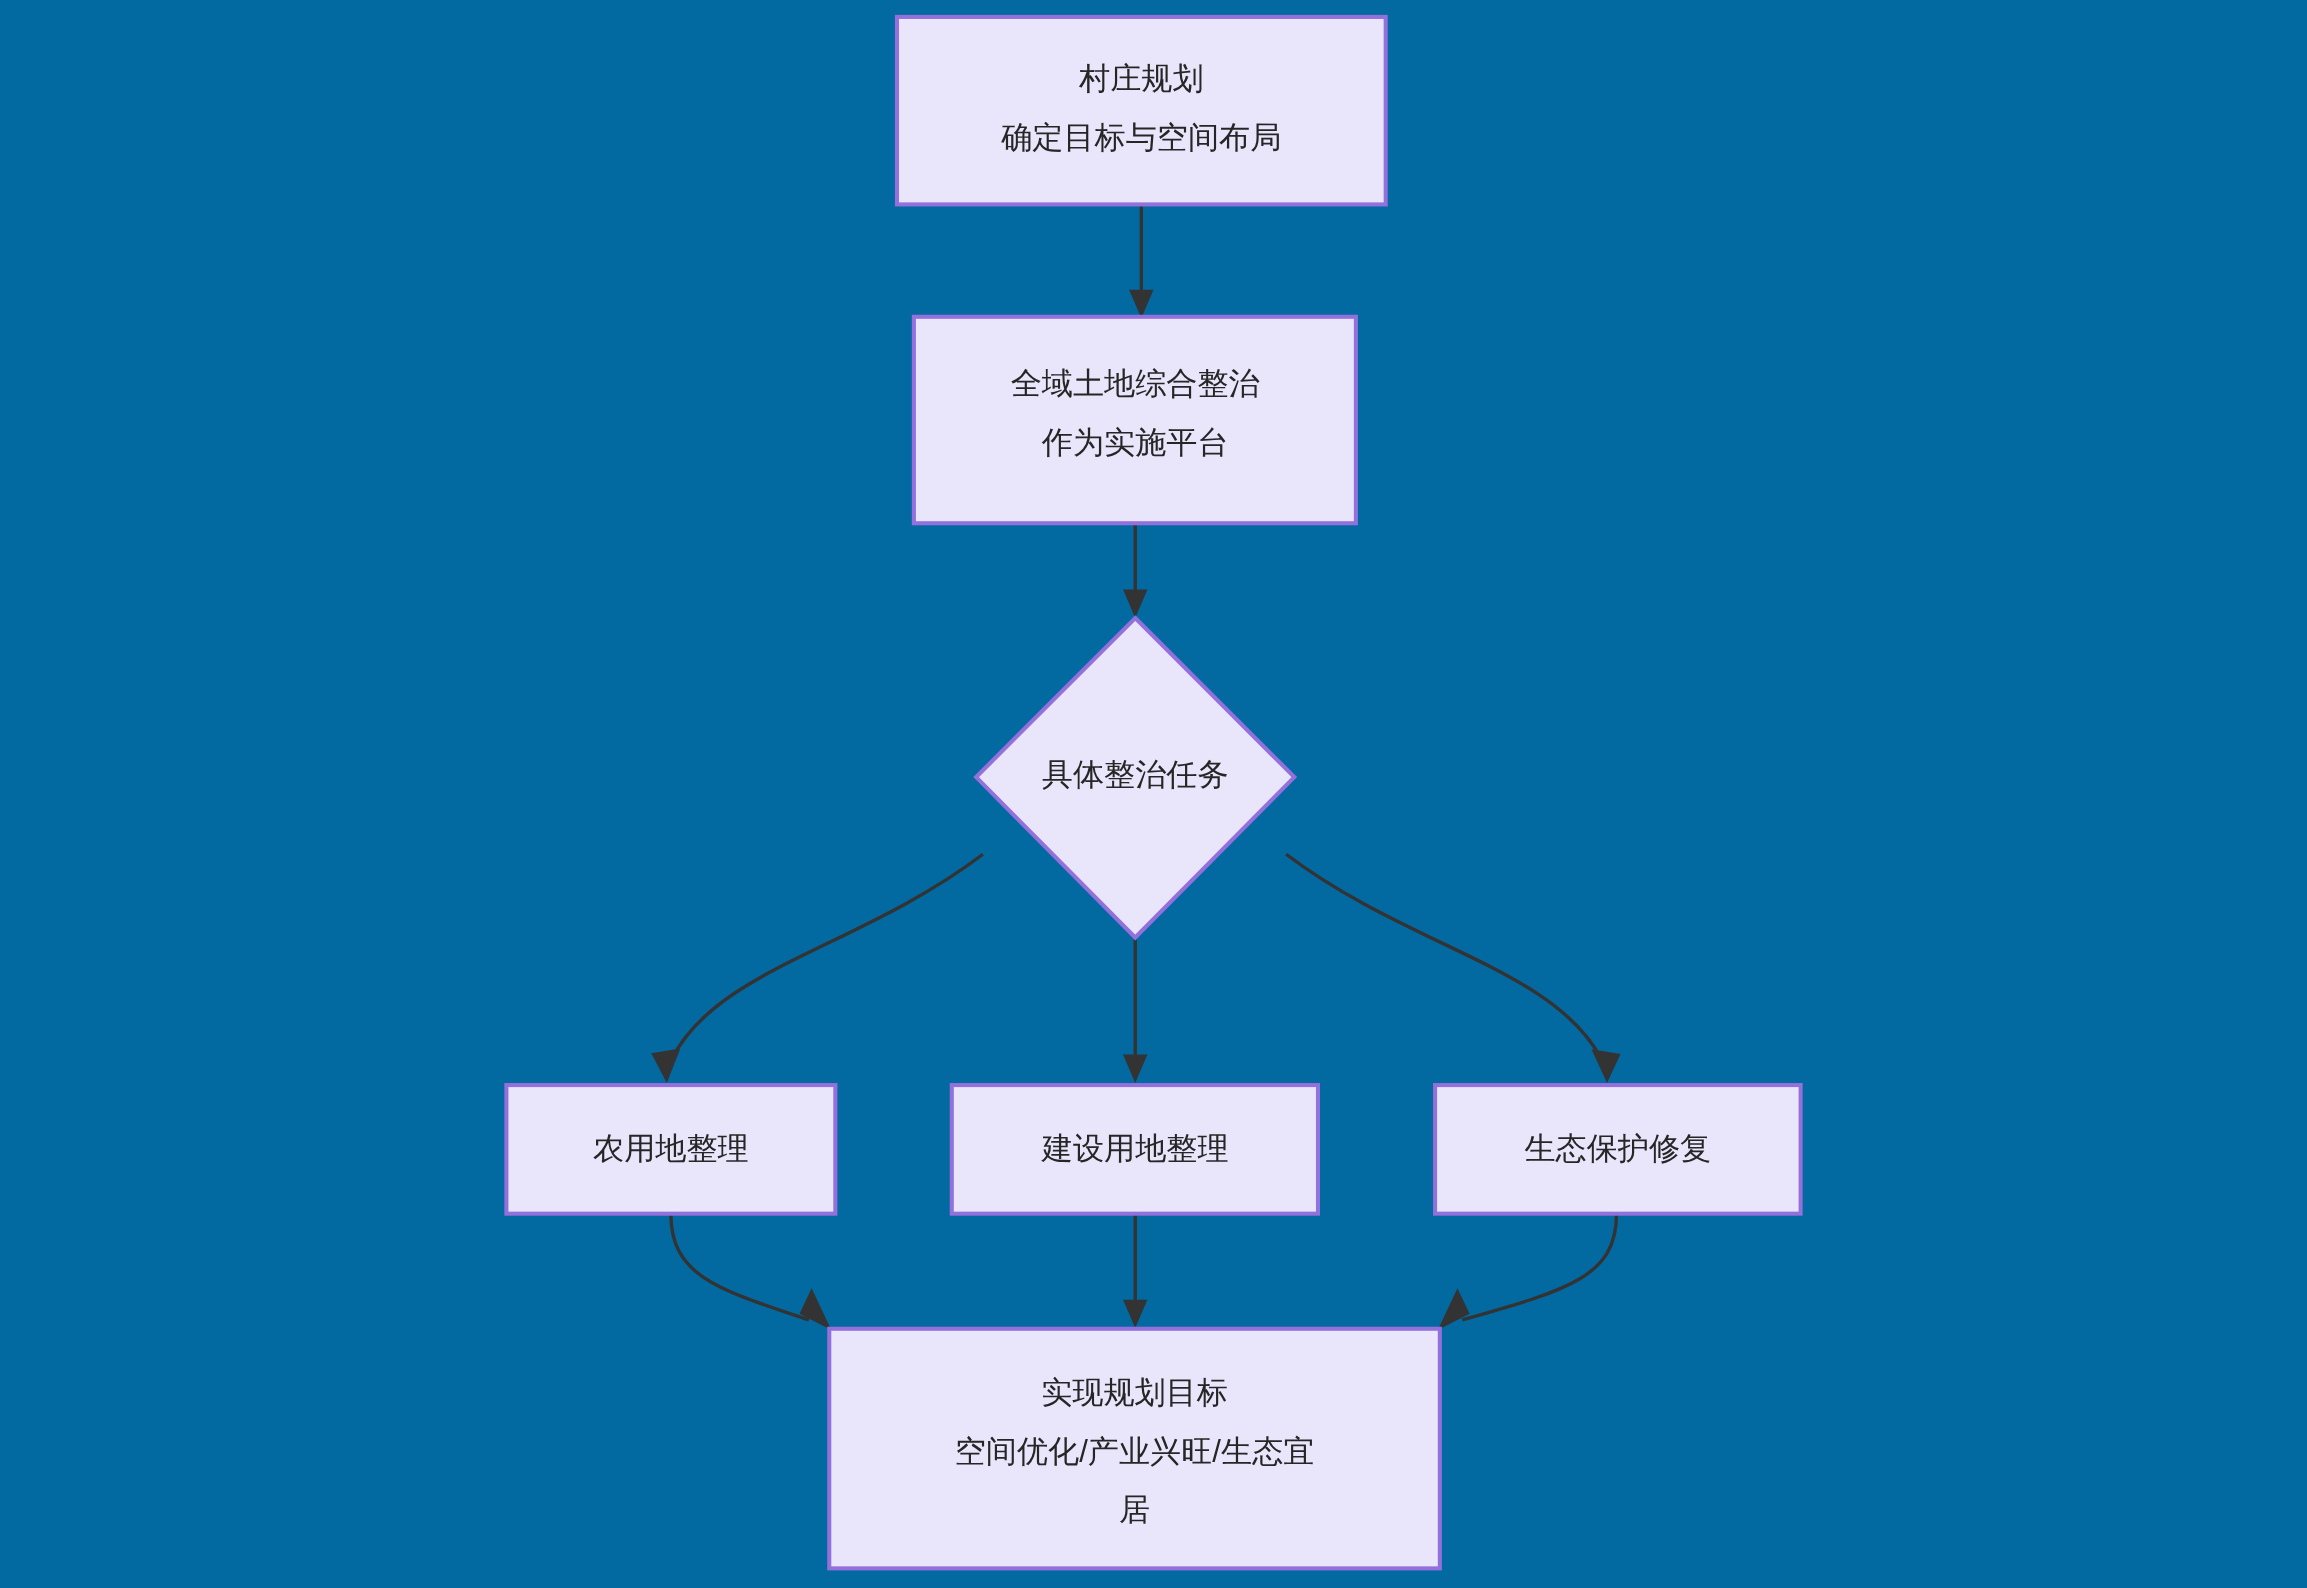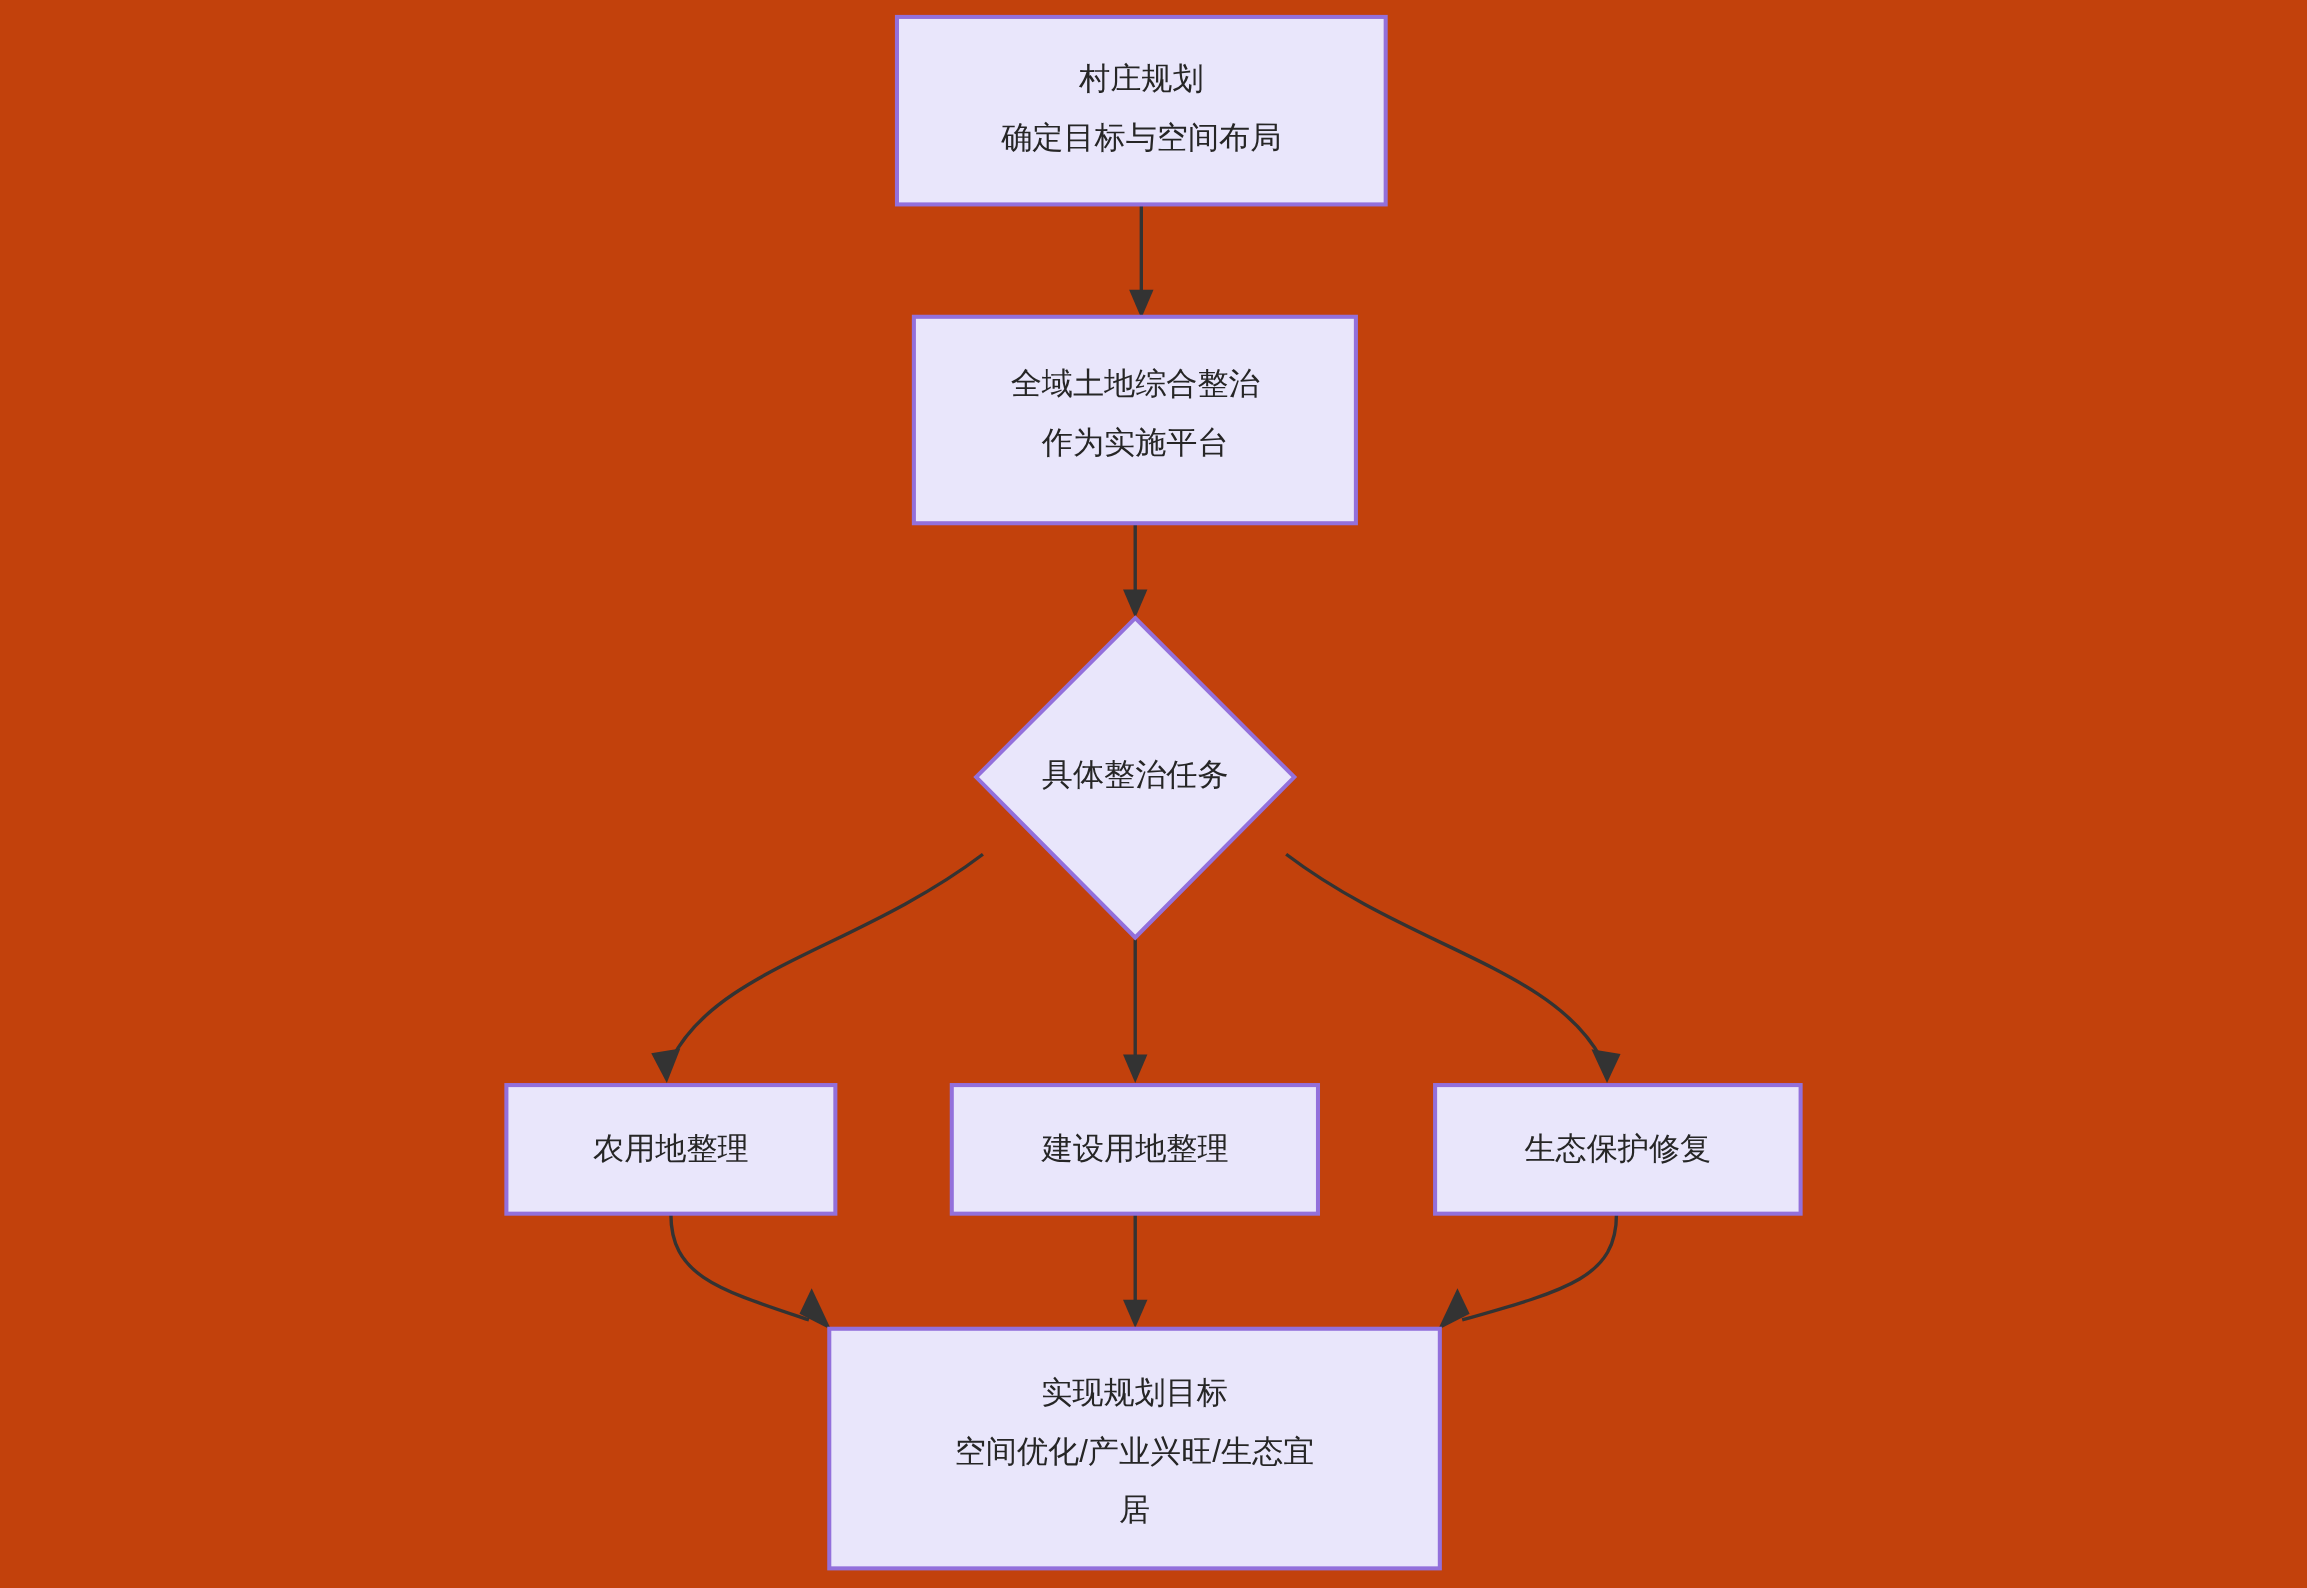--- a/index.html
+++ b/index.html
@@ -10,21 +10,21 @@
   body {
     width: 2307px;
     height: 1588px;
     font-family: "Liberation Sans", "DejaVu Sans", sans-serif;
     overflow: hidden;
   }
   #flowchart-root {
     position: relative;
     width: 2307px;
     height: 1588px;
-    background: #c2410c;
+    background: #0369a1;
   }
   svg.diagram {
     display: block;
     width: 2307px;
     height: 1588px;
   }
   .node-shape {
     fill: #e9e6fb;
     stroke: #9370db;
     stroke-width: 6;

